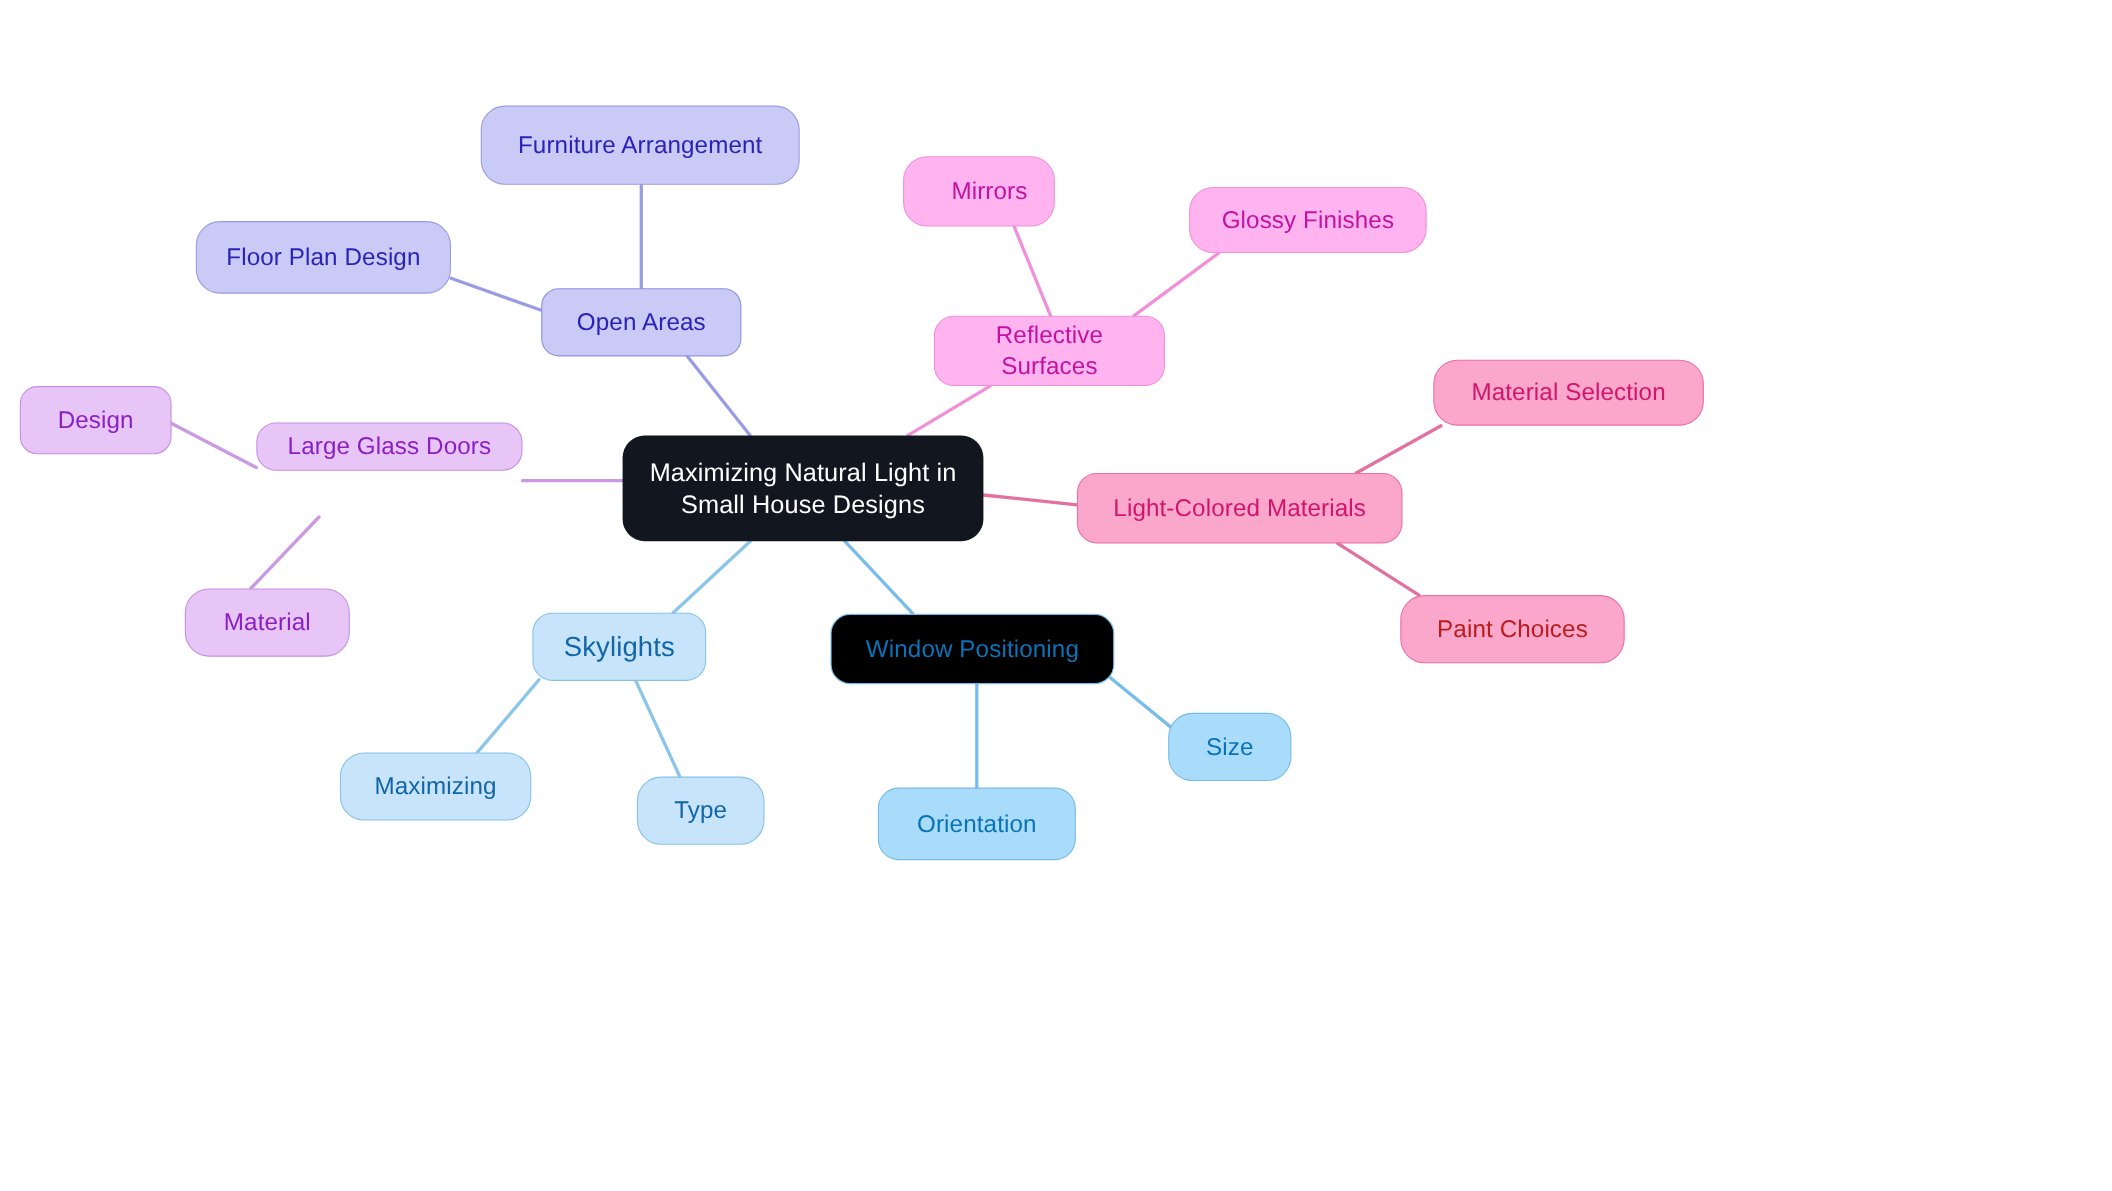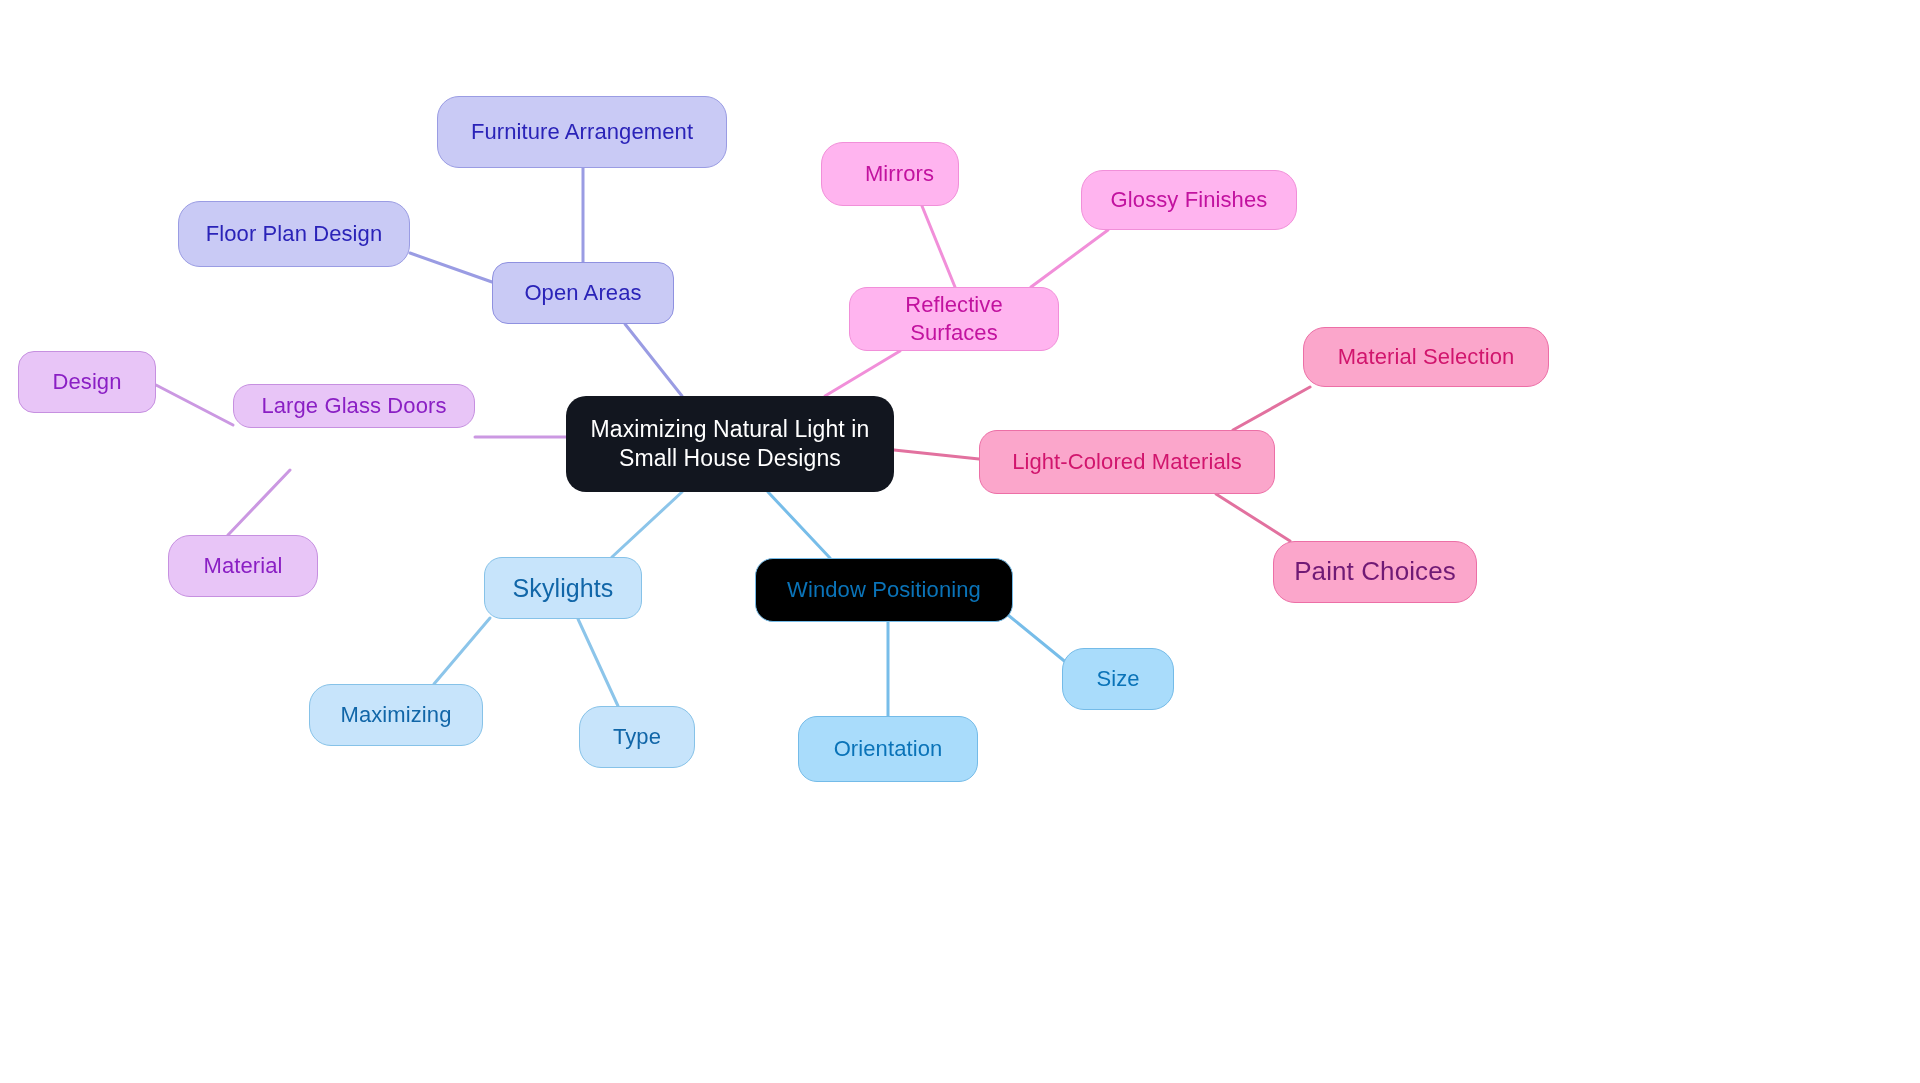--- a/index.html
+++ b/index.html
@@ -72,21 +72,21 @@
       <div class="node root" style="left: 566px; top: 396px; width: 328px; height: 96px; background: rgb(18, 22, 31); border-color: rgb(18, 22, 31); color: rgb(255, 255, 255); font-size: 23px; border-radius: 20px;">Maximizing Natural Light in
 Small House Designs</div>
       <div class="node" style="left: 492px; top: 262px; width: 182px; height: 62px; background: rgb(201, 202, 245); border-color: rgb(143, 145, 224); color: rgb(42, 35, 184); font-size: 22px; border-radius: 16px;">Open Areas</div>
       <div class="node" style="left: 437px; top: 96px; width: 290px; height: 72px; background: rgb(201, 202, 245); border-color: rgb(154, 156, 227); color: rgb(42, 35, 184); font-size: 22px; border-radius: 22px;">Furniture Arrangement</div>
       <div class="node" style="left: 178px; top: 201px; width: 232px; height: 66px; background: rgb(201, 202, 245); border-color: rgb(154, 156, 227); color: rgb(42, 35, 184); font-size: 22px; border-radius: 22px;">Floor Plan Design</div>
       <div class="node" style="left: 849px; top: 287px; width: 210px; height: 64px; background: rgb(255, 180, 239); border-color: rgb(241, 143, 217); color: rgb(194, 18, 159); font-size: 22px; border-radius: 18px;">Reflective Surfaces</div>
       <div class="node" style="left: 821px; top: 142px; width: 138px; height: 64px; background: rgb(255, 180, 239); border-color: rgb(241, 143, 217); color: rgb(194, 18, 159); font-size: 22px; border-radius: 22px; padding-left: 33px;">Mirrors</div>
       <div class="node" style="left: 1081px; top: 170px; width: 216px; height: 60px; background: rgb(255, 180, 239); border-color: rgb(241, 143, 217); color: rgb(194, 18, 159); font-size: 22px; border-radius: 22px;">Glossy Finishes</div>
       <div class="node" style="left: 979px; top: 430px; width: 296px; height: 64px; background: rgb(251, 166, 203); border-color: rgb(236, 111, 166); color: rgb(209, 21, 109); font-size: 22px; border-radius: 18px;">Light-Colored Materials</div>
       <div class="node" style="left: 1303px; top: 327px; width: 246px; height: 60px; background: rgb(251, 166, 203); border-color: rgb(236, 111, 166); color: rgb(209, 21, 109); font-size: 22px; border-radius: 22px;">Material Selection</div>
-      <div class="node" style="left: 1273px; top: 541px; width: 204px; height: 62px; background: rgb(251, 166, 203); border-color: rgb(236, 111, 166); color: #701a75; font-size: 26px; border-radius: 22px;">Paint Choices</div>
+      <div class="node" style="left: 1273px; top: 541px; width: 204px; height: 62px; background: rgb(251, 166, 203); border-color: rgb(236, 111, 166); color: #b91c1c; font-size: 22px; border-radius: 22px;">Paint Choices</div>
       <div class="node" style="left: 755px; top: 558px; width: 258px; height: 64px; background: #000000; border-color: rgb(116, 187, 232); color: rgb(10, 115, 184); font-size: 22px; border-radius: 18px; text-align: center;">Window Positioning</div>
       <div class="node" style="left: 798px; top: 716px; width: 180px; height: 66px; background: rgb(169, 220, 251); border-color: rgb(116, 187, 232); color: rgb(10, 115, 184); font-size: 22px; border-radius: 19px;">Orientation</div>
       <div class="node" style="left: 1062px; top: 648px; width: 112px; height: 62px; background: rgb(169, 220, 251); border-color: rgb(116, 187, 232); color: rgb(10, 115, 184); font-size: 22px; border-radius: 22px;">Size</div>
       <div class="node" style="left: 484px; top: 557px; width: 158px; height: 62px; background: rgb(199, 228, 251); border-color: rgb(134, 194, 232); color: rgb(17, 102, 168); font-size: 25px; border-radius: 18px;">Skylights</div>
       <div class="node" style="left: 309px; top: 684px; width: 174px; height: 62px; background: rgb(199, 228, 251); border-color: rgb(134, 194, 232); color: rgb(17, 102, 168); font-size: 22px; border-radius: 22px;">Maximizing</div>
       <div class="node" style="left: 579px; top: 706px; width: 116px; height: 62px; background: rgb(199, 228, 251); border-color: rgb(134, 194, 232); color: rgb(17, 102, 168); font-size: 22px; border-radius: 22px;">Type</div>
       <div class="node" style="left: 233px; top: 384px; width: 242px; height: 44px; background: rgb(232, 197, 247); border-color: rgb(198, 144, 224); color: rgb(138, 31, 196); font-size: 22px; border-radius: 18px;">Large Glass Doors</div>
       <div class="node" style="left: 18px; top: 351px; width: 138px; height: 62px; background: rgb(232, 197, 247); border-color: rgb(198, 144, 224); color: rgb(138, 31, 196); font-size: 22px; border-radius: 16px;">Design</div>
       <div class="node" style="left: 124px; top: 535px; width: 150px; height: 62px; background: rgb(232, 197, 247); border-color: rgb(198, 144, 224); color: rgb(138, 31, 196); font-size: 22px; border-radius: 22px; margin-left: 44px;">Material</div>
     </div>

